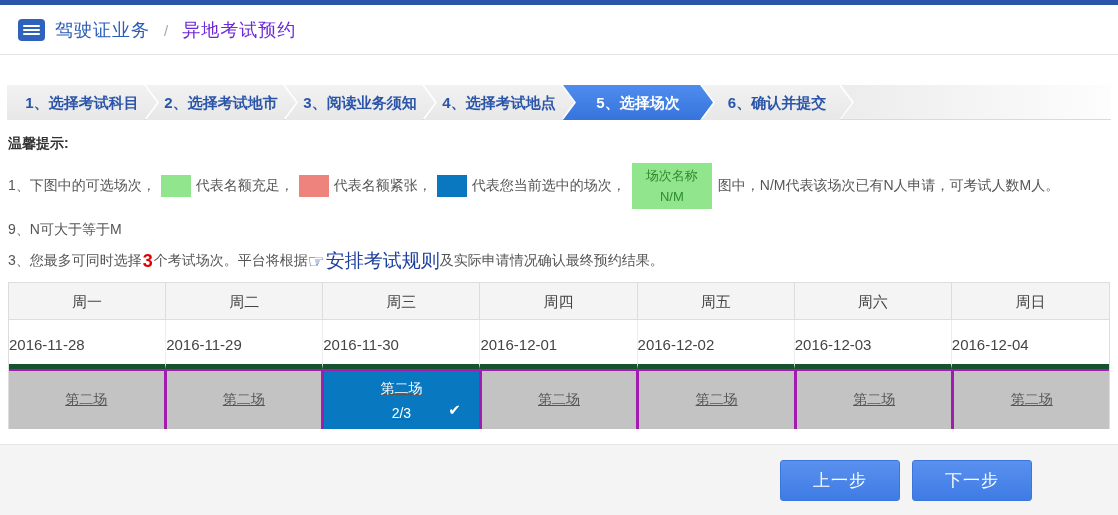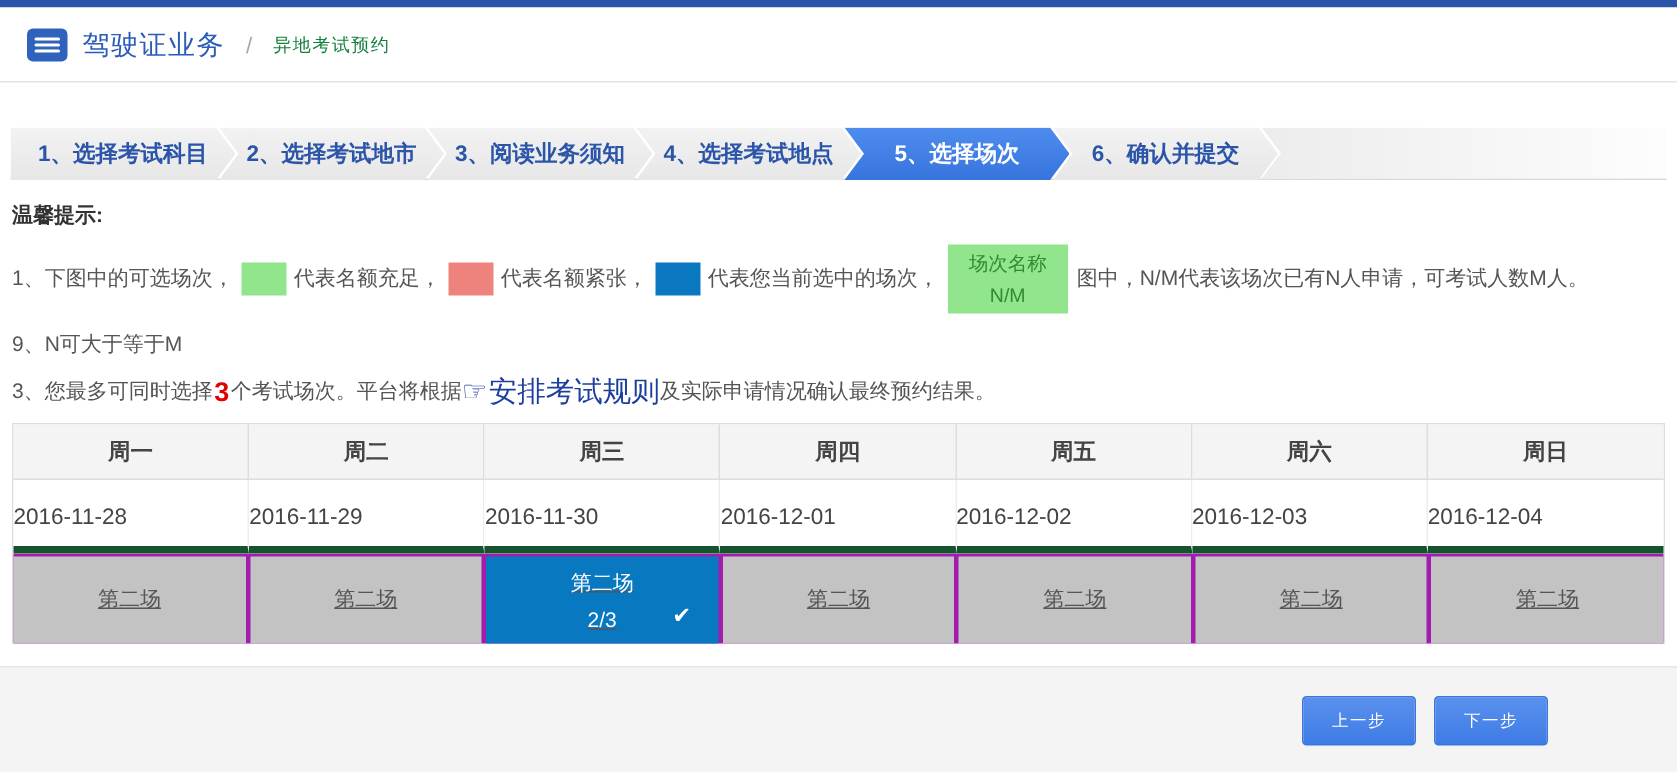--- a/index.html
+++ b/index.html
@@ -24,21 +24,21 @@
     background: #2f62bd; border-radius: 4px;
     display: flex; flex-direction: column; justify-content: center; gap: 2px;
     padding: 4px 5px; margin-right: 10px;
   }
   .list-icon .bar { height: 2px; background: #fff; border-radius: 1px; }
   .list-icon .bar.b1 { width: 100%; }
   .list-icon .bar.b2 { width: 100%; }
   .list-icon .bar.b3 { width: 100%; }
   .header-title { color: #2a5cb8; font-size: 18px; letter-spacing: 1px; }
   .header-sep { color: #a9a9a9; font-size: 15px; margin: 0 14px; }
-  .header-sub { color: #15803d; font-size: 12px; letter-spacing: 1px; }
+  .header-sub { color: #6d28d9; font-size: 18px; letter-spacing: 1px; }
 
   
   .tabs {
     margin: 30px 7px 0 7px;
     height: 35px;
     display: flex;
     border-bottom: 1px solid #dadada;
   }
   .tab {
     width: 150px; height: 35px; line-height: 35px;
@@ -87,21 +87,21 @@
   .tip-line3 { margin-top: 9px; display: flex; align-items: center; white-space: nowrap; }
   .max-count { color: #e30000; font-weight: bold; font-size: 18px; padding: 0 1px; }
   .rule-link { color: #1c3f9e; font-size: 19px; cursor: pointer; text-decoration: none; display: inline-flex; align-items: center; }
   .rule-link .hand-icon { font-size: 19px; margin-right: 1px; }
 
   
   .schedule { margin: 8px 8px 0 8px; border: 1px solid #ddd; border-bottom: none; }
   .row7 { display: grid; grid-template-columns: repeat(7, 1fr); }
   .day-cell {
     height: 37px; line-height: 37px; text-align: center;
-    background: #f4f4f4; color: #444; font-size: 15px; font-weight: bold;
+    background: #f4f4f4; color: #444; font-size: 15px; font-weight: normal;
     border-right: 1px solid #ddd; border-bottom: 1px solid #ddd;
   }
   .day-cell:last-child { border-right: none; }
   .date-cell {
     height: 49px; line-height: 49px; text-align: left;
     background: #fff; color: #444; font-size: 15px;
     border-right: 1px solid #ededed; border-bottom: 5px solid #14532d;
   }
   .date-cell:last-child { border-right: none; }
   .session-row { padding: 2px 0 0 0; grid-column-gap: 3px; background: #a21caf; text-decoration: underline; }
@@ -120,22 +120,22 @@
   
   .footer {
     position: absolute; left: 0; bottom: 0; width: 1118px; height: 71px;
     background: #f4f4f4; border-top: 1px solid #e5e5e5;
     display: flex; align-items: center; justify-content: flex-end;
     padding-right: 86px; gap: 12px;
   }
   .btn {
     background: linear-gradient(#5a91ef, #3e7be4);
     border: 1px solid #3b76dd; border-radius: 3px;
-    color: #fff; font-size: 11px; letter-spacing: 1px;
-    padding: 8px 19px; cursor: pointer;
+    color: #fff; font-size: 17px; letter-spacing: 1px;
+    padding: 8px 32px; cursor: pointer;
     font-family: "Liberation Sans", "DejaVu Sans", sans-serif;
   }
 </style>
 </head>
 <body>
 
 <div class="topbar"></div>
 
 <div class="header">
   <span class="list-icon">

